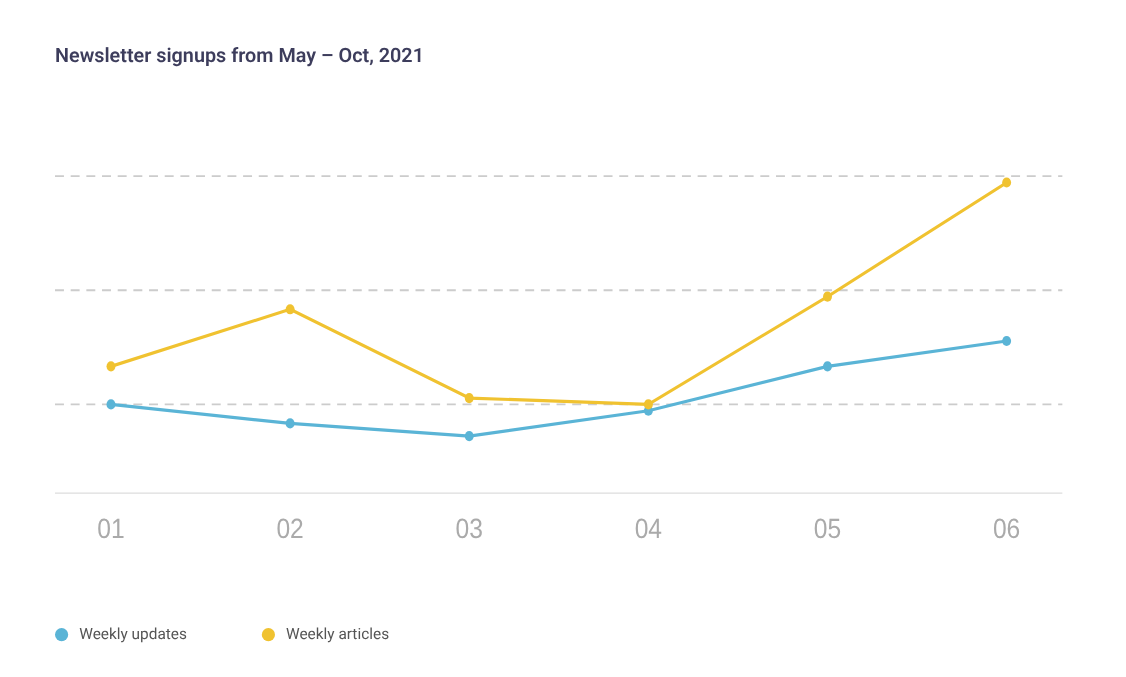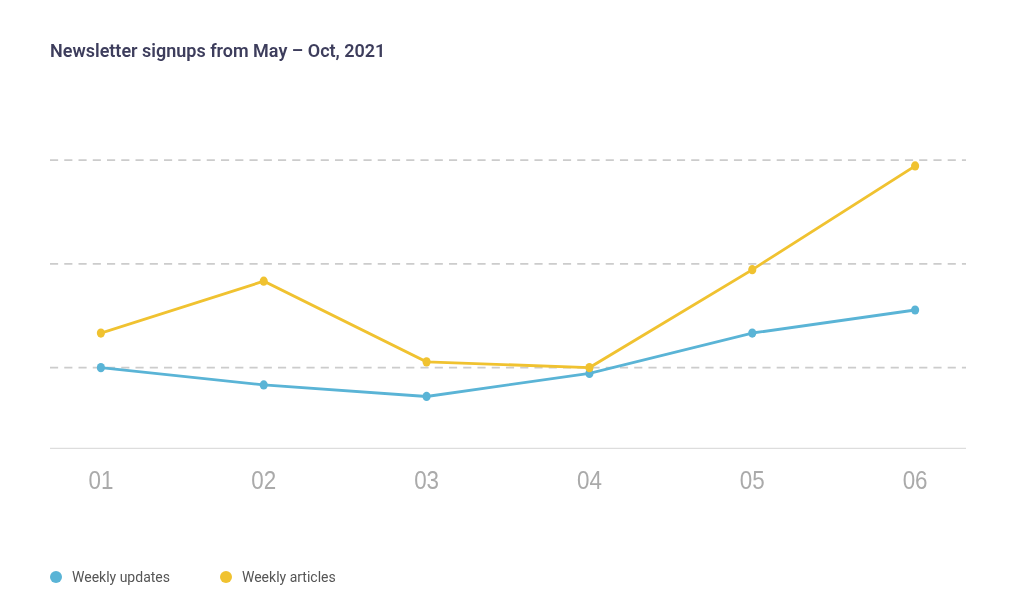--- a/index.html
+++ b/index.html
@@ -27,21 +27,21 @@
       flex: 1;
       position: relative;
     }
     svg.main-chart {
       width: 100%;
       height: 100%;
     }
     .legend {
       display: flex;
       align-items: center;
-      gap: 50px;
+      gap: 68px;
       margin-top: 20px;
       padding-top: 20px;
     }
     .legend-item {
       display: flex;
       align-items: center;
       gap: 10px;
     }
     .legend-dot {
       width: 12px;

